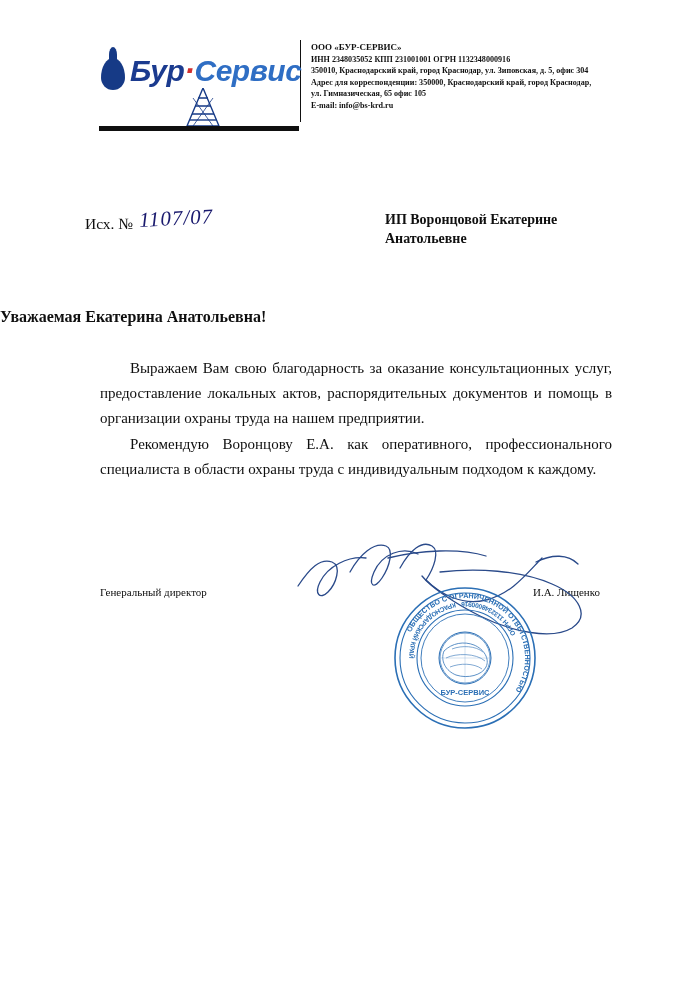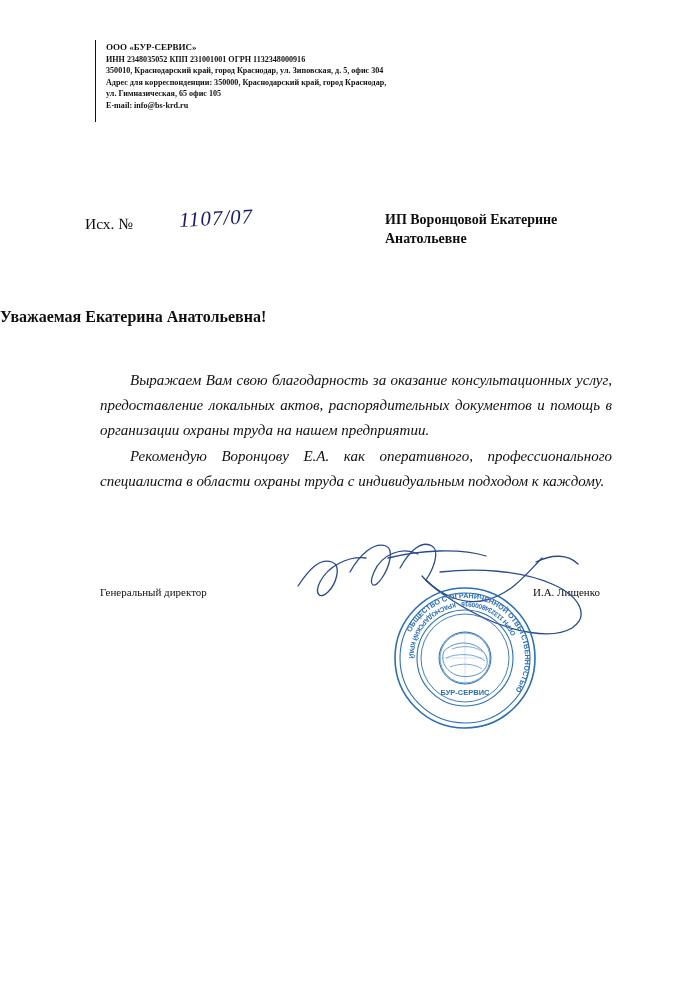--- a/index.html
+++ b/index.html
@@ -131,21 +131,21 @@
     font-size: 21px;
     color: #1a1a6e;
     margin-left: 6px;
     font-style: italic;
     letter-spacing: 1px;
     position: relative;
     top: -4px;
     transform: rotate(-3deg);
     display: inline-block;
   }
-  .ref-left { display: flex; align-items: baseline; gap: 40px; }
+  .ref-left { display: flex; align-items: baseline; }
 
   .addressee {
     width: 230px;
     font-weight: bold;
     font-size: 14px;
     line-height: 19px;
     margin-left: 40px;
   }
 
   
@@ -161,23 +161,22 @@
   .body-text {
     position: absolute;
     left: 100px;
     top: 356px;
     width: 512px;
     font-size: 15px;
     line-height: 25px;
     text-align: justify;
   }
   .body-text p {
-    margin: 12px 0 0 0;
+    margin: 0 0 0 0;
     text-indent: 30px;
-    font-style: italic;
   }
   .body-text p + p { margin-top: 1px; }
 
   
   .sign-row {
     position: absolute;
     left: 100px;
     top: 586px;
     width: 500px;
     display: flex;
@@ -206,20 +205,40 @@
   }
   .stamp svg { display: block; }
 </style>
 </head>
 <body>
 
 <div class="page">
 
   <div class="letterhead">
 
+    <div class="logo-block">
+      <div class="logo-drop"></div>
+
+      <div class="logo-text">
+        <span>Бур</span><span class="dot">·</span><span class="accent">Сервис</span>
+      </div>
+
+      <div class="logo-rig">
+        <svg width="46" height="40" viewBox="0 0 46 40">
+          <g stroke="#163a86" stroke-width="1.4" fill="none">
+            <path d="M23 0 L7 38 L39 38 Z"></path>
+            <path d="M12 26 L34 26 M15 18 L31 18 M18 10 L28 10"></path>
+            <path d="M10 32 L36 32"></path>
+            <path d="M13 38 L33 10 M33 38 L13 10" stroke-width="0.8"></path>
+          </g>
+        </svg>
+      </div>
+
+      <div class="logo-underline"></div>
+    </div>
 
     <div class="company-info">
       <div class="line1">ООО «БУР-СЕРВИС»</div>
       <div>ИНН 2348035052 КПП 231001001 ОГРН 1132348000916</div>
       <div>350010, Краснодарский край, город Краснодар, ул. Зиповская, д. 5, офис 304</div>
       <div>Адрес для корреспонденции: 350000, Краснодарский край, город Краснодар,</div>
       <div>ул. Гимназическая, 65 офис 105</div>
       <div class="email">E-mail: info@bs-krd.ru</div>
     </div>
   </div>

